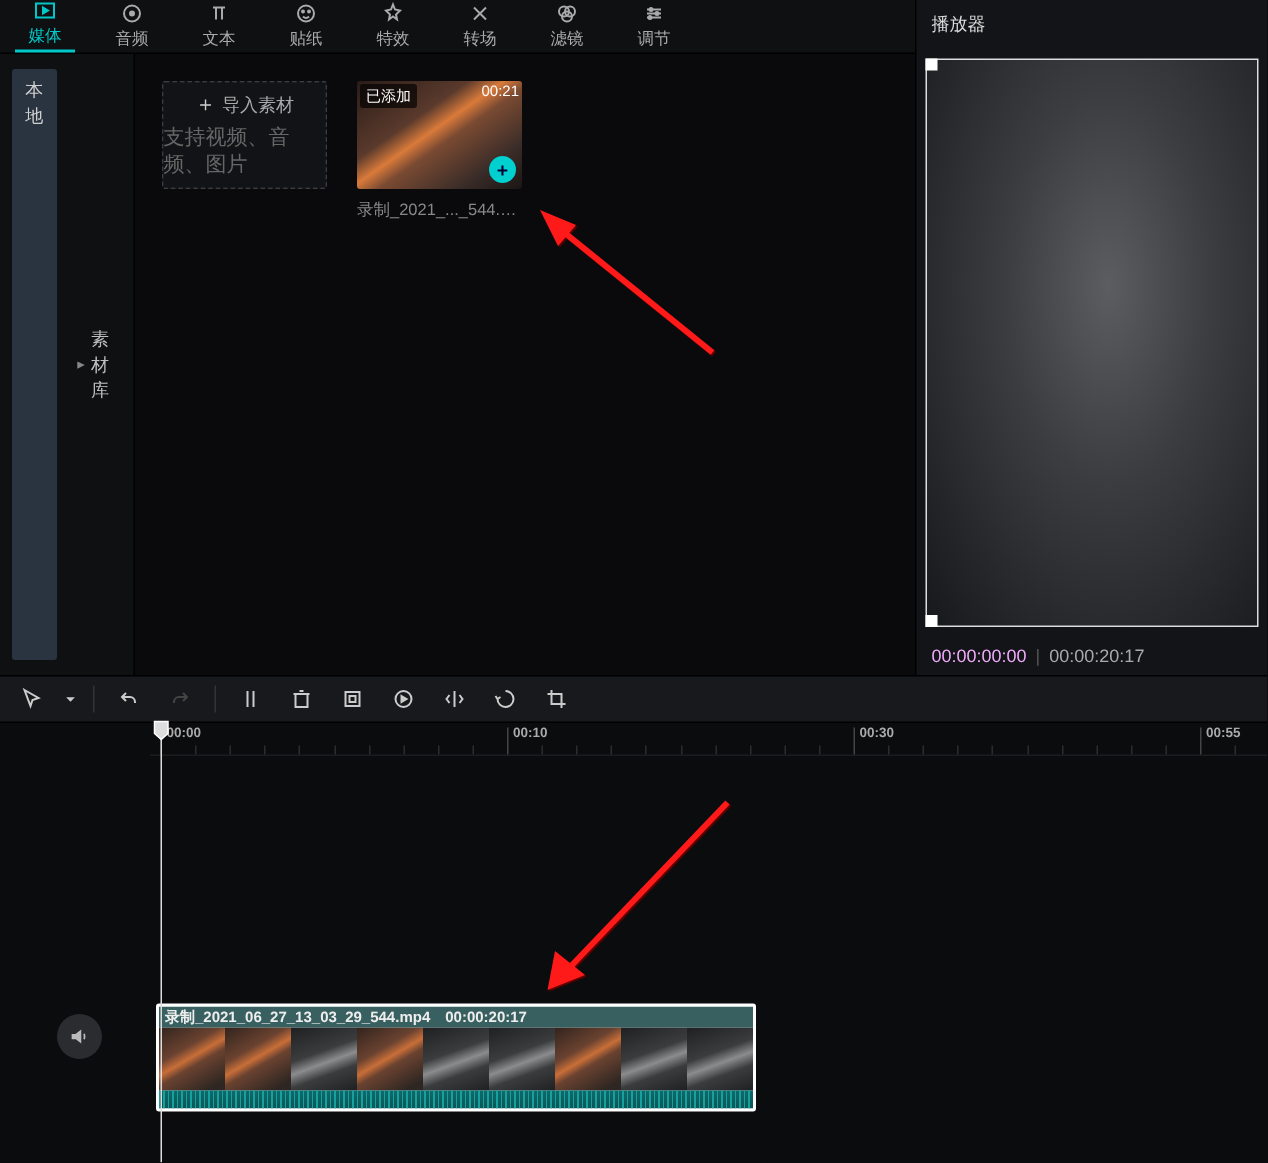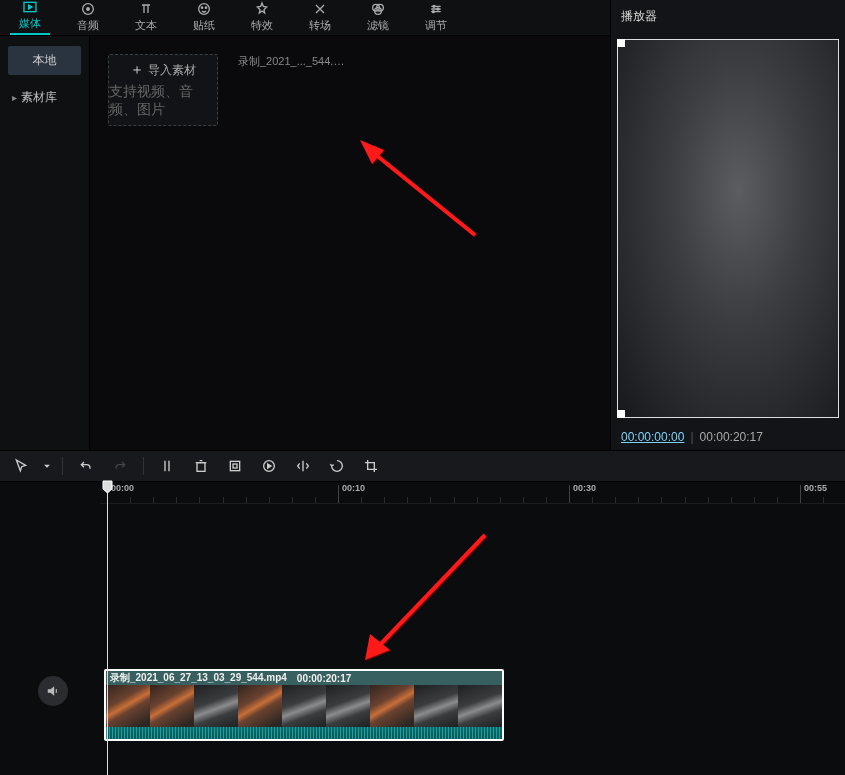--- a/index.html
+++ b/index.html
@@ -19,21 +19,21 @@
     .tabs { height: 36px; display: flex; align-items: flex-end; gap: 18px; padding: 0 10px; border-bottom: 1px solid #000; background: #0f1012; }
     .tab {
       display: flex; flex-direction: column; align-items: center; justify-content: flex-end;
       gap: 2px; padding: 2px 6px; font-size: 11px; color: #aaa; cursor: pointer;
       min-width: 40px; height: 100%;
     }
     .tab.active { color: #00c8c8; border-bottom: 2px solid #00c8c8; text-align: right; }
     .tab-icon { width: 16px; height: 14px; display:flex; align-items:center; justify-content:center; }
     .tab-icon svg { width: 16px; height: 16px; }
     .panel-body { flex: 1; display: flex; }
-    .sidebar { width: 90px; background: #0f1012; border-right: 1px solid #000; padding: 10px 8px; display:flex; flex-direction:column; gap:10px;}
+    .sidebar { width: 90px; background: #0f1012; border-right: 1px solid #000; padding: 10px 8px; display:flex; flex-direction:row; gap:10px;}
     .side-btn { background:#2a3340; color:#d0d0d0; font-size:12px; padding:6px 8px; text-align:center; border-radius:2px; cursor:pointer;}
     .side-item { color:#c0c0c0; font-size:12px; display:flex; align-items:center; gap:4px; padding:4px 4px; cursor:pointer;}
     .side-item .arrow { font-size:10px; color:#888;}
     .main-area { flex:1; padding: 18px; display:flex; gap:20px; align-items:flex-start;}
     .import-card {
       width:110px; height:72px; border:1px dashed #3a3d42; border-radius:2px;
       display:flex; flex-direction:column; align-items:center; justify-content:center; gap:4px;
       color:#aaa; cursor:pointer; background:#121316;
     }
     .import-card .plus { font-size:14px; color:#ccc;}
@@ -42,21 +42,21 @@
     .thumb { position:relative; width:110px; height:72px; background: linear-gradient(145deg,#2a1c18,#5a3a2c 35%,#d97a3a 46%,#7a4a32 55%,#3a2c28 80%,#1a1614); border-radius:2px;}
     .thumb .tag-added { position:absolute; top:2px; left:2px; background:#000a; color:#fff; font-size:10px; padding:1px 4px; border-radius:2px;}
     .thumb .tag-dur { position:absolute; top:2px; right:2px; color:#fff; font-size:10px;}
     .thumb .add-btn { position:absolute; bottom:4px; right:4px; width:18px; height:18px; background:#00d0d0; border-radius:50%; display:flex; align-items:center; justify-content:center; color:#003; font-weight:bold; font-size:13px;}
     .clip-name { font-size:11px; color:#888; white-space:nowrap; overflow:hidden; text-overflow:ellipsis;}
     .player-header { padding:8px 10px; font-size:12px; color:#ddd;}
     .player-viewport { flex:1; margin:6px; position:relative; border:1px solid #ddd; background:radial-gradient(ellipse at 55% 40%, #5c5d60 0%, #3c3d40 40%, #232428 80%, #17181b 100%);}
     .player-viewport .corner { position:absolute; width:8px; height:8px; background:#fff;}
     .c-tl{top:-1px;left:-1px;} .c-bl{bottom:-1px;left:-1px;}
     .player-times { padding:6px 10px; font-size:12px; display:flex; gap:6px; align-items:center;}
-    .time-cur{color:#7dd3fc;text-decoration:underline;} .time-sep{color:#555;} .time-dur{color:#aaa;}
+    .time-cur{color:#f0abfc;} .time-sep{color:#555;} .time-dur{color:#aaa;}
     .toolbar { height:32px; background:#18191c; display:flex; align-items:center; padding:0 6px; gap:4px; border-top:1px solid #000; border-bottom:1px solid #000;}
     .tool-btn { width:30px; height:24px; display:flex; align-items:center; justify-content:center; color:#ccc; cursor:pointer; border-radius:2px;}
     .tool-btn.disabled { color:#444;}
     .tool-sep{ width:1px; height:18px; background:#333; margin:0 4px;}
     .tool-btn svg{ width:16px; height:16px;}
     .timeline-area{ position:relative; background:#0b0c0e; height:293px;font-weight:bold;}
     .ruler{ position:relative; height:22px; border-bottom:1px solid #1a1c1f; margin-left:100px;}
     .ruler-ticks{ position:absolute; inset:0;}
     .big-tick{ position:absolute; top:3px; bottom:0; width:1px; background:#444;}
     .big-label{ position:absolute; top:1px; font-size:9px; color:#aaa; transform:translateX(4px);}
@@ -172,20 +172,25 @@
       </div>
       <div class="main-area">
         <div class="import-card">
           <div style="display:flex;align-items:center;gap:4px;">
             <span class="plus">＋</span>
             <span>导入素材</span>
           </div>
           <span class="sub">支持视频、音频、图片</span>
         </div>
         <div class="clip-card">
+          <div class="thumb">
+            <span class="tag-added">已添加</span>
+            <span class="tag-dur">00:21</span>
+            <span class="add-btn">+</span>
+          </div>
           <span class="clip-name">录制_2021_..._544.mp4</span>
         </div>
       </div>
     </div>
   </div>
   <div class="right-panel">
     <div class="player-header">播放器</div>
     <div class="player-viewport">
       <div class="corner c-tl"></div>
       <div class="corner c-bl"></div>

